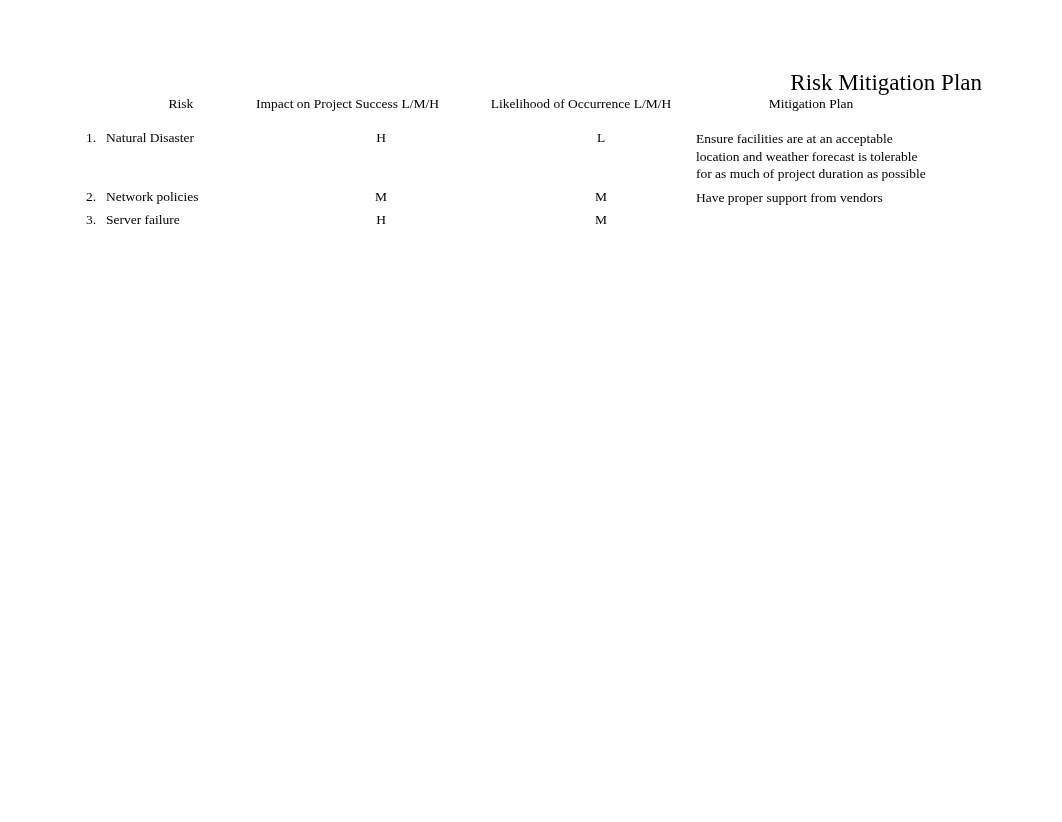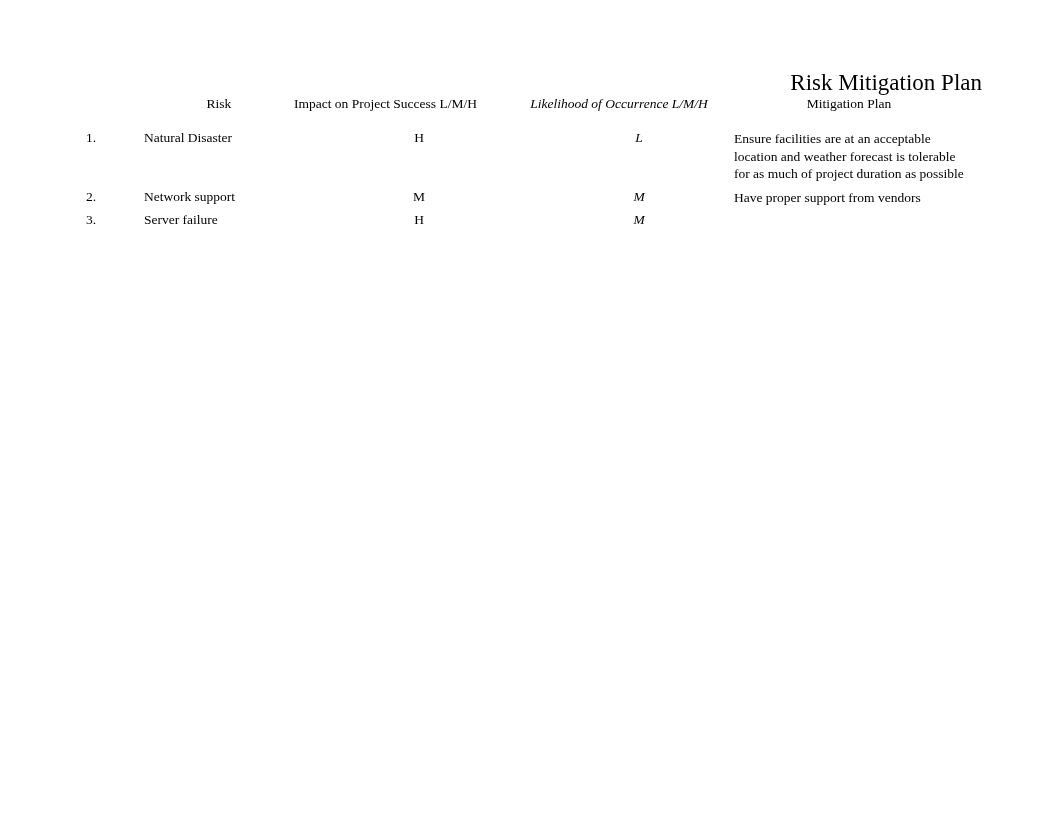--- a/index.html
+++ b/index.html
@@ -35,32 +35,30 @@
     }
     .col-num {
       width: 26px;
       text-align: right;
       padding-right: 10px;
       flex-shrink: 0;
     }
     .col-risk {
       width: 150px;
       flex-shrink: 0;
-      margin-left: 38px;
     }
     .col-impact {
       width: 210px;
       text-align: center;
       flex-shrink: 0;
     }
     .col-likelihood {
       width: 230px;
       text-align: center;
       flex-shrink: 0;
-      font-style: italic;
     }
     .col-mitigation {
       width: 230px;
       text-align: left;
       flex-shrink: 0;
     }
     .header-row .col-risk {
       text-align: center;
     }
     .header-row .col-impact {
@@ -100,21 +98,21 @@
   <div class="data-row">
     <div class="col-num">1.</div>
     <div class="col-risk">Natural Disaster</div>
     <div class="col-impact">H</div>
     <div class="col-likelihood">L</div>
     <div class="col-mitigation">Ensure facilities are at an acceptable location and weather forecast is tolerable for as much of project duration as possible</div>
   </div>
 
   <div class="data-row">
     <div class="col-num">2.</div>
-    <div class="col-risk">Network support</div>
+    <div class="col-risk">Network policies</div>
     <div class="col-impact">M</div>
     <div class="col-likelihood">M</div>
     <div class="col-mitigation">Have proper support from vendors</div>
   </div>
 
   <div class="data-row">
     <div class="col-num">3.</div>
     <div class="col-risk">Server failure</div>
     <div class="col-impact">H</div>
     <div class="col-likelihood">M</div>

